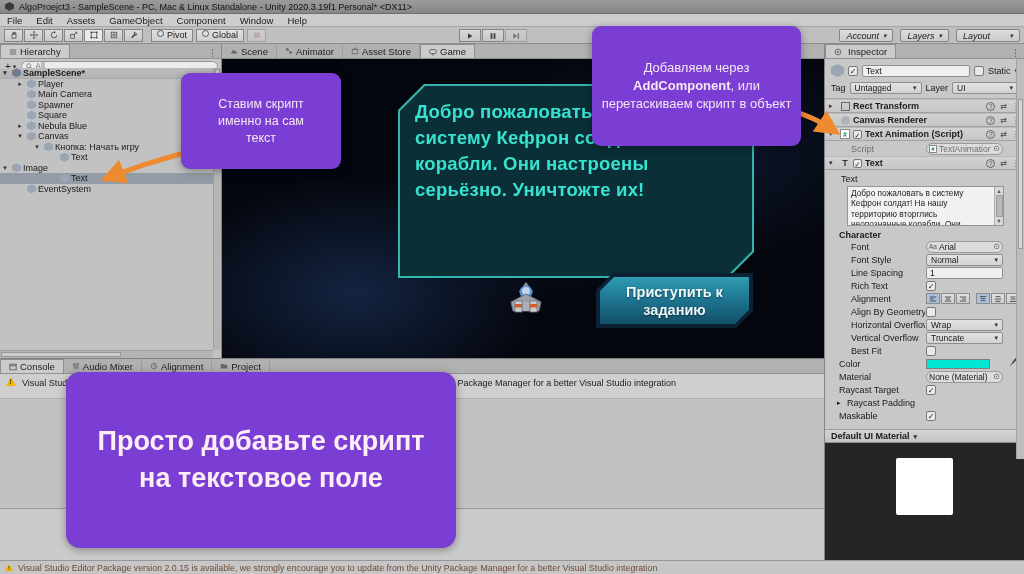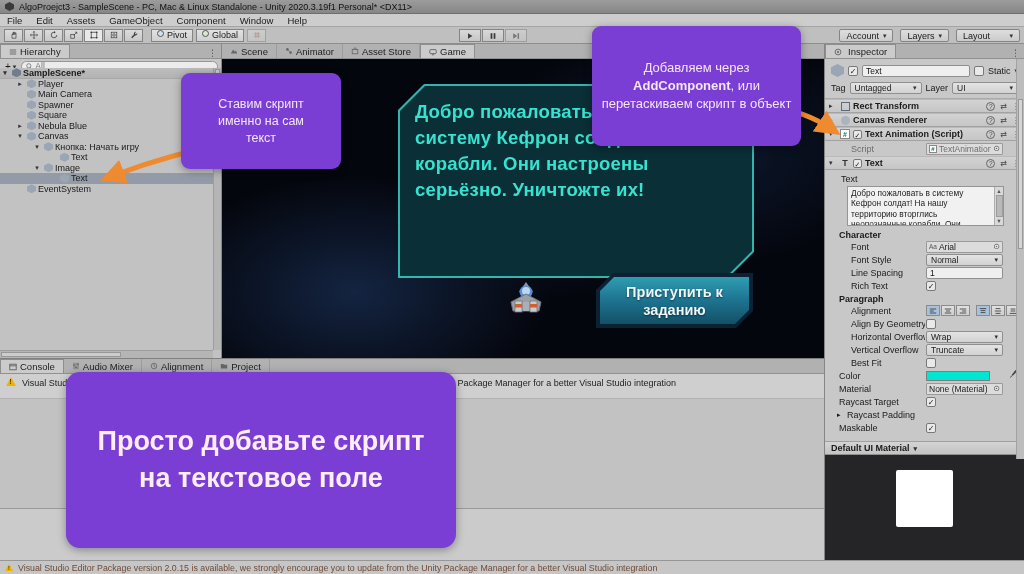--- a/index.html
+++ b/index.html
@@ -26,21 +26,21 @@
   .tbtn svg { display:block; }
   .tool-group { display:flex; gap:1px; margin-left:4px; }
   .txtbtn { height:13px; background:linear-gradient(#e2e2e2,#cfcfcf); border:1px solid #848484;
     display:flex; align-items:flex-start; gap:3px; padding:0 5px; font-size:9px; }
   .dot-ico { width:7px; height:7px; border:1px solid #555; border-radius:50%; background:#cfe0ee; }
   .play-group { position:absolute; left:459px; top:2px; display:flex; gap:1px; }
   .pbtn { width:22px; height:13px; background:linear-gradient(#d9d9d9,#c6c6c6);
     border:1px solid #848484; display:flex; align-items:center; justify-content:center; }
   .tb-right { position:absolute; right:4px; top:2px; display:flex; gap:7px; }
   .ddbtn { height:13px; background:linear-gradient(#dedede,#cbcbcb); border:1px solid #848484;
-    border-radius:2px; display:flex; align-items:center; gap:4px; padding:0 6px; font-size:9px; }
+    border-radius:2px; display:flex; align-items:center; gap:4px; padding:0 6px; font-size:9px;font-style:italic; }
   .caret { font-size:7px; color:#333; line-height:1; }
 
   
   .ptabs { display:flex; align-items:flex-end; background:#b1b1b1;
     border-bottom:1px solid #919191; height:15px; }
   .ptab { display:flex; align-items:center; gap:3px; padding:0 8px; height:14px;
     font-size:9.5px; color:#222; border-right:1px solid #9d9d9d; }
   .ptab.active { background:#cbcbcb; border:1px solid #8e8e8e; border-bottom:none; }
   .ptab-end { margin-left:auto; display:flex; gap:4px; padding:0 4px; color:#444; font-size:9px; }
   .gico { width:8px; height:8px; display:inline-block; }
@@ -134,21 +134,21 @@
   .help-ico { width:9px; height:9px; border:1px solid #666; border-radius:50%; font-size:6.5px;
     line-height:8px; text-align:center; display:inline-block; }
   .ci { width:10px; height:10px; flex:none; display:flex; align-items:center; justify-content:center; }
   .ci-rect { border:1px solid #5a6b7c; }
   .ci-cr { background:#aab4be; border-radius:50%; width:9px; height:9px; }
   .ci-script { background:#fff; border:1px solid #888; color:#127a64; font-size:7px; font-weight:bold; }
   .ci-text { color:#333; font-weight:bold; font-size:9px; }
   .irow { position:relative; height:13px; display:flex; align-items:center; padding-left:26px; }
   .irow .ilabel { white-space:nowrap; overflow:hidden; max-width:74px; }
   .ctrl { position:absolute; left:101px; right:21px; }
-  .objfield { height:12px; background:#dcdcdc; border:1px solid #9a9a9a; border-radius:1px;
+  .objfield { height:12px; background:#dcdcdc; border:1px solid #9a9a9a; border-radius:6px;
     display:flex; align-items:center; gap:2px; padding:0 2px; font-size:8.5px; }
   .objfield .flex { flex:1; overflow:hidden; white-space:nowrap; }
   .picker { margin-left:auto; font-size:8px; color:#555; }
   .dim { color:#6e6e6e; }
   .sec { font-weight:bold; padding-left:14px; height:12px; display:flex; align-items:flex-end; }
   #ta-wrap { position:relative; margin:2px 20px 2px 22px; height:40px; }
   #insp-textarea { width:100%; height:100%; resize:none; background:#f1f1f1; border:1px solid #949494;
     font-family:inherit; font-size:8.3px; line-height:10.3px; color:#222; padding:1px 11px 1px 3px;
     overflow:hidden; outline:none; }
   #ta-scroll { position:absolute; right:1px; top:1px; bottom:1px; width:9px; background:#d9d9d9;
@@ -391,21 +391,21 @@
     <div class="hrow" style="padding-left:32px">
       <span class="fold">▾</span>
         <span class="cube"></span>
         <span>Кнопка: Начать игру</span>
     </div>
     <div class="hrow" style="padding-left:48px">
       <span class="fold" style="visibility:hidden">▸</span>
         <span class="cube"></span>
         <span>Text</span>
     </div>
-    <div class="hrow" style="padding-left:32px">
+    <div class="hrow" style="">
       <span class="fold">▾</span>
         <span class="cube"></span>
         <span>Image</span>
     </div>
     <div class="hrow sel" style="padding-left:48px">
       <span class="fold" style="visibility:hidden">▸</span>
         <span class="cube"></span>
         <span>Text</span>
     </div>
     <div class="hrow" style="padding-left:15px">
@@ -622,21 +622,20 @@
     </div>
     <div class="irow">
       <span class="ilabel">Line Spacing</span>
       <input class="ctrl ifield" value="1" style="">
     </div>
     <div class="irow">
       <span class="ilabel">Rich Text</span>
       <span class="ctrl cb" style="right:auto">✓</span>
     </div>
 
-    <div class="sec">Paragraph</div>
     <div class="irow">
       <span class="ilabel">Alignment</span>
       <div class="ctrl alignbtns">
         <div class="agroup">
           <div class="abtn on">
               <svg class="gico" viewBox="0 0 10 8">
                 <path d="M1 1.5H9 M1 4H6 M1 6.5H9" stroke="#333" stroke-width="1"></path>
               </svg>
             </div>
           <div class="abtn">

